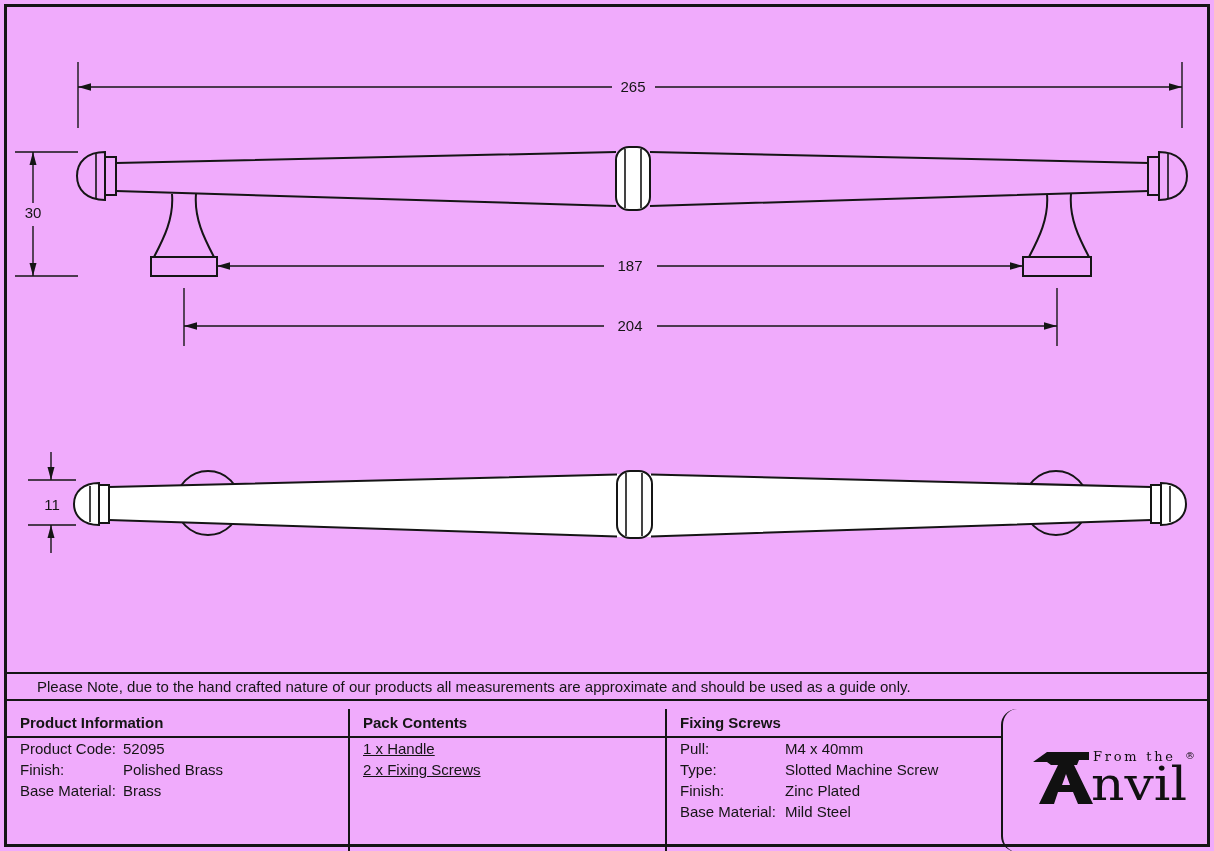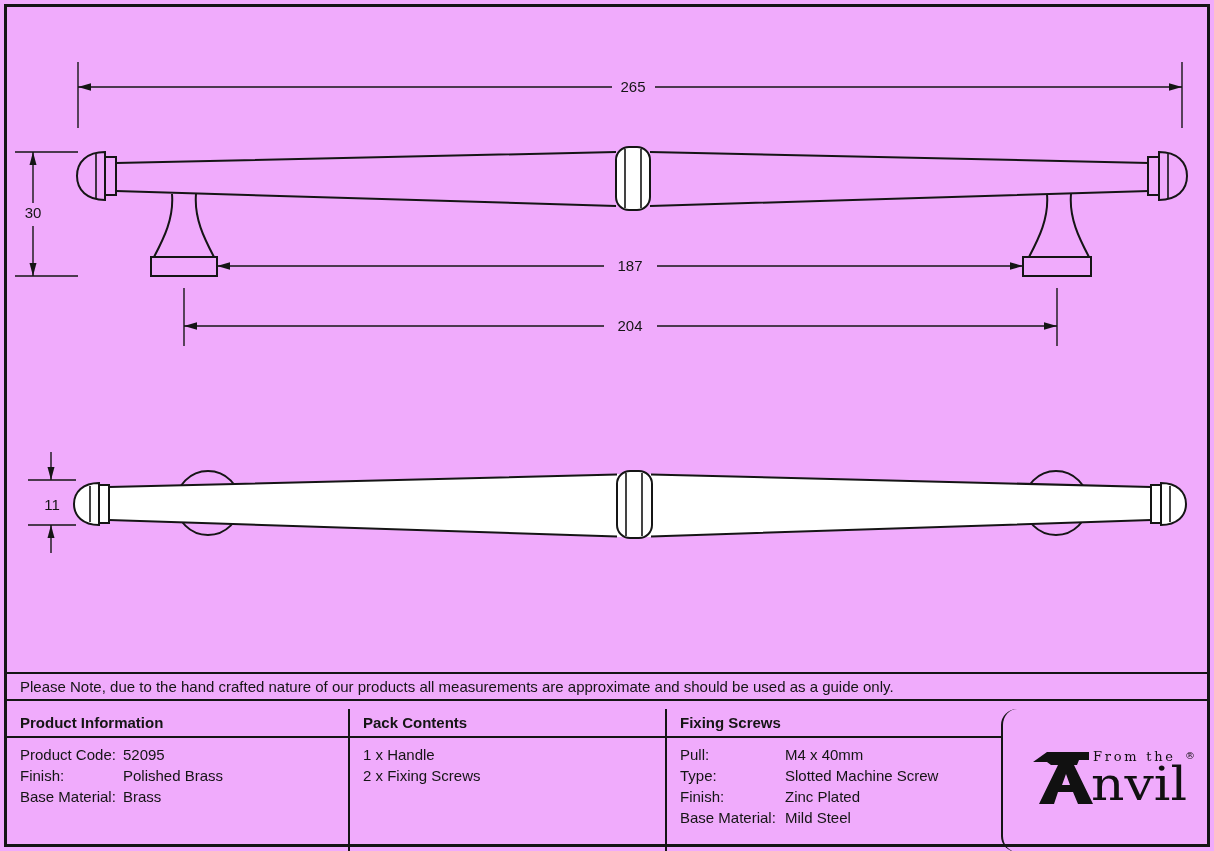--- a/index.html
+++ b/index.html
@@ -4,36 +4,36 @@
 <style>
   html,body{margin:0;padding:0;background:#fff;}
   .sheet{position:relative;width:1214px;height:851px;background:#f0abfc;
          font-family:"Liberation Sans",sans-serif;color:#151515;overflow:hidden;}
   .frame{position:absolute;left:4px;top:4px;width:1206px;height:843px;
          border:3px solid #151515;box-sizing:border-box;pointer-events:none;}
   svg.drawing{position:absolute;left:0;top:0;}
   svg.drawing text{font-family:"Liberation Sans",sans-serif;font-size:15px;fill:#151515;}
   .note-row{position:absolute;left:7px;top:672px;width:1200px;height:29px;box-sizing:border-box;
             border-top:2.5px solid #151515;border-bottom:2.5px solid #151515;
-            display:flex;align-items:center;padding-left:13px;font-size:15px;}
+            display:flex;align-items:center;padding-left:30px;font-size:15px;}
   .spec{position:absolute;left:7px;top:701px;width:1200px;height:143px;display:flex;
         box-sizing:border-box;font-size:15px;margin-top:8px;}
   .col{box-sizing:border-box;height:100%;}
   .col+.col{border-left:2.5px solid #151515;}
   .col-product{width:341px;}
   .col-pack{width:317px;}
   .col-fixing{width:336px;}
   .col-logo{flex:1;position:relative;border-radius:16px;}
   .col-header{height:29px;box-sizing:border-box;border-bottom:2.5px solid #151515;
               display:flex;align-items:center;padding-left:13px;font-weight:bold;}
-  .col-body{padding:6px 10px 0 13px;}
+  .col-body{padding:0 10px 0 13px;}
   .kv{display:flex;line-height:21px;}
   .kv .k{flex:none;width:103px;}
   .col-fixing .kv .k{width:105px;}
-  .item{line-height:21px;}
+  .item{line-height:21px;text-decoration:underline;}
   .anvil-logo{position:absolute;left:30px;top:39px;}
   .anvil-logo text{fill:#111;}
 </style>
 </head>
 <body>
 
 <div class="sheet">
 
   <svg class="drawing" width="1214" height="672" viewBox="0 0 1214 672">
     <g stroke="#151515" fill="none" stroke-width="1.4">

